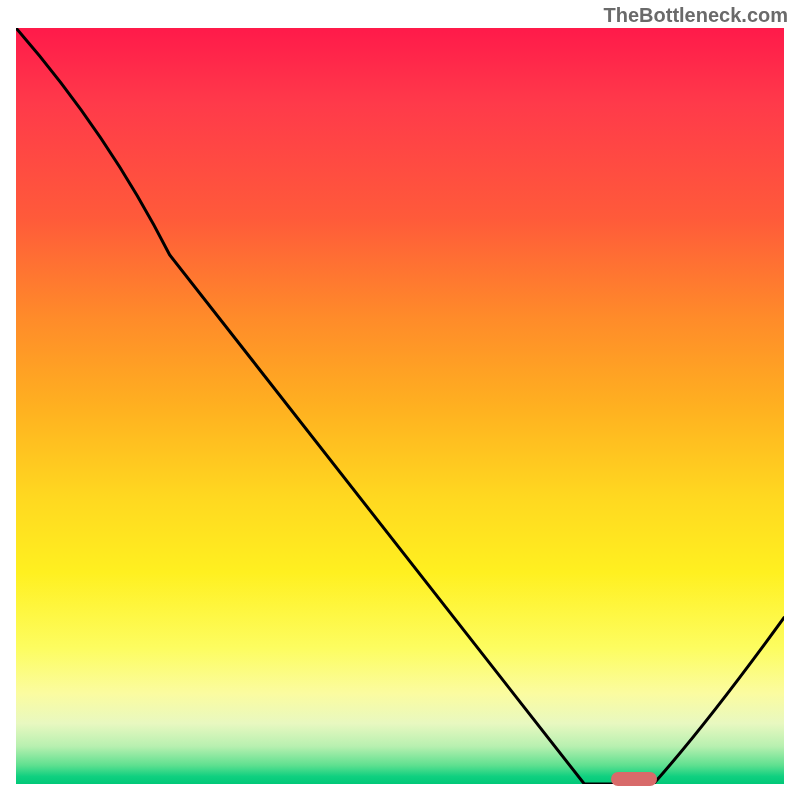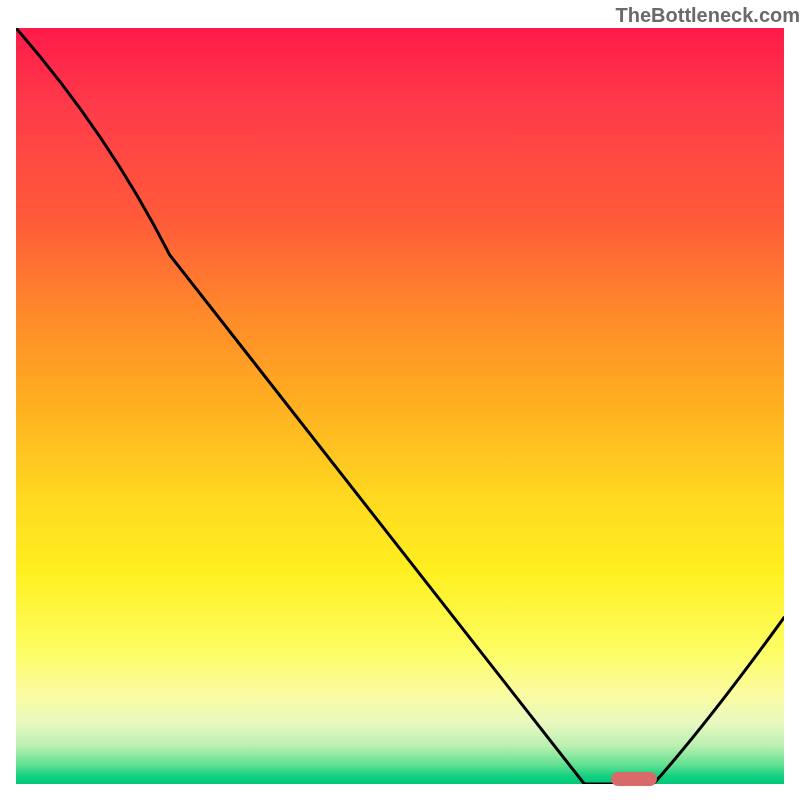--- a/index.html
+++ b/index.html
@@ -7,21 +7,21 @@
     width: 800px;
     height: 800px;
     background: #ffffff;
     position: relative;
     font-family: Arial, sans-serif;
     overflow: hidden;
   }
   .watermark {
     position: absolute;
     top: 4px;
-    right: 0;
+    right: 12px;
     font-size: 20px;
     font-weight: bold;
     color: #6a6a6a;
     z-index: 10;
   }
   .plot-area {
     position: absolute;
     left: 16px;
     top: 28px;
     width: 768px;

